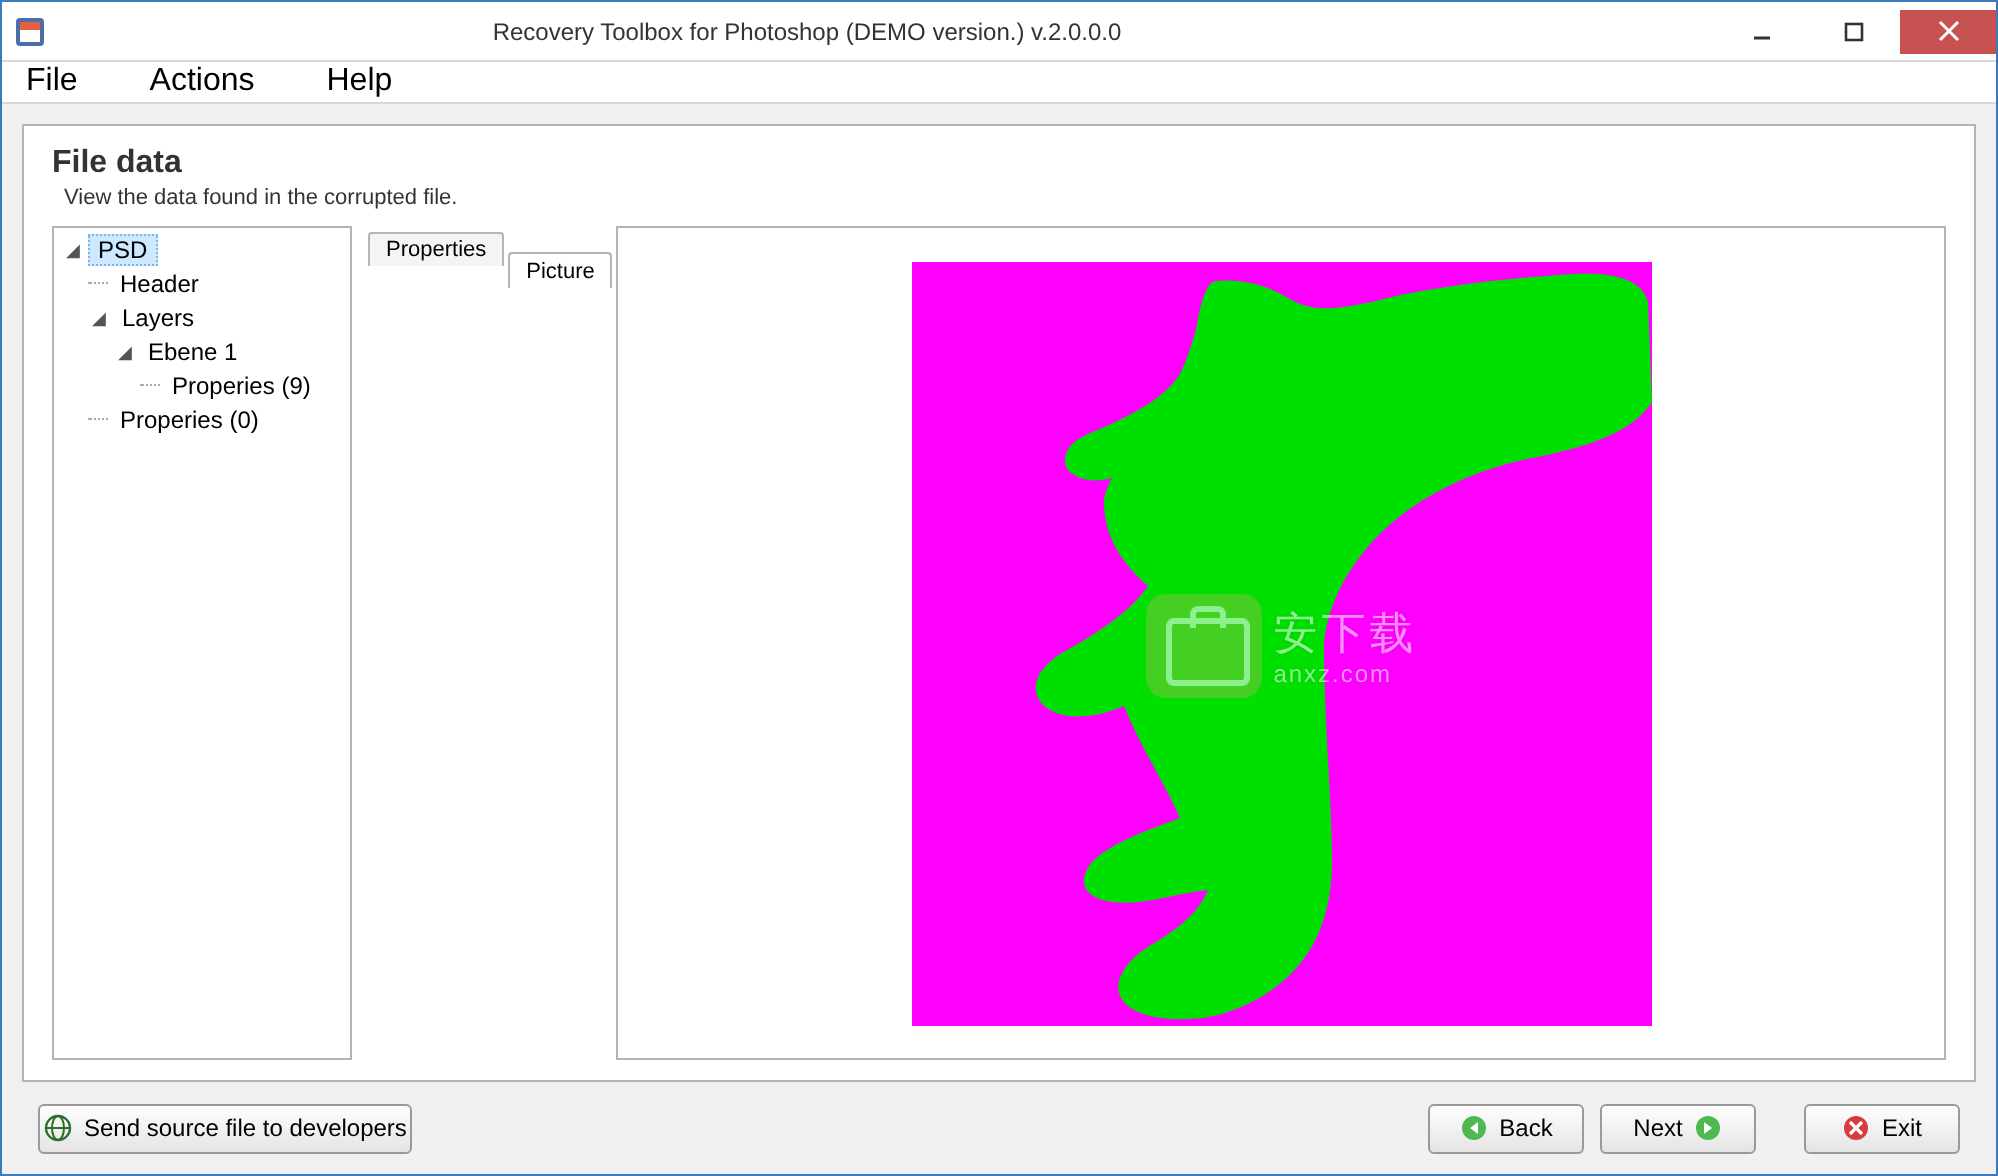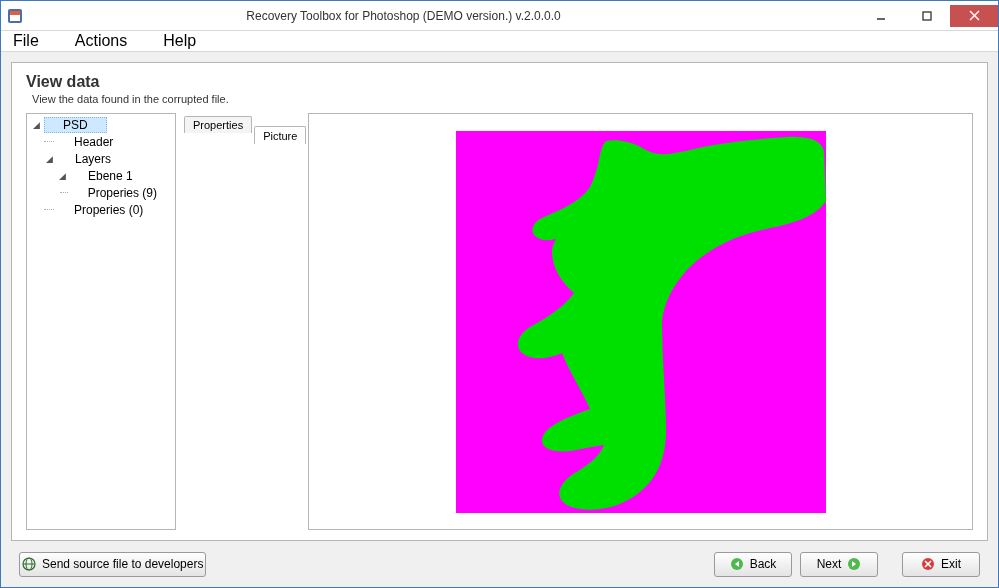--- a/index.html
+++ b/index.html
@@ -25,21 +25,21 @@
 
 .split { flex: 1; display: flex; gap: 6px; min-height: 0; }
 
 .tree { width: 150px; border: 1px solid #b5b5b5; background: #fff; font-size: 12px; padding: 2px 0; overflow: auto; }
 .tree ul { list-style: none; }
 .tree li { white-space: nowrap; }
 .tree .node { display: flex; align-items: center; height: 17px; padding-left: 4px; }
 .tree .twisty { width: 11px; height: 11px; display: inline-flex; align-items: center; justify-content: center; font-size: 9px; color: #555; margin-right: 2px; cursor: pointer; }
 .tree .spacer { display: inline-block; width: 13px; }
 .tree .dots { display: inline-block; width: 10px; border-bottom: 1px dotted #aaa; height: 1px; margin-right: 2px; vertical-align: middle; }
-.tree .label { padding: 0 18px; text-align: right; }
+.tree .label { padding: 0 4px; text-align: right; }
 .tree .selected { background: #cde8ff; border: 1px dotted #7ab6e8; }
 
 .rightpane { flex: 1; display: flex; flex-direction: row; min-width: 0; }
 .tabstrip { height: 20px; display: flex; align-items: flex-end; padding-left: 2px; }
 .tab { font-size: 11px; padding: 2px 8px; border: 1px solid #b5b5b5; border-bottom: none; background: #f4f4f4; margin-right: 2px; cursor: pointer; border-radius: 2px 2px 0 0; }
 .tab.active { background: #fff; position: relative; top: 11px; padding-top: 3px; }
 .tabbody { flex: 1; border: 1px solid #b5b5b5; background: #fff; display: flex; align-items: center; justify-content: center; overflow: hidden; }
 
 .picture { width: 370px; height: 382px; background: #ff00ff; position: relative; }
 .picture svg { width: 100%; height: 100%; display: block; }
@@ -94,21 +94,21 @@
   </div>
 
   <div class="menubar">
     <div class="mitem">File</div>
     <div class="mitem">Actions</div>
     <div class="mitem">Help</div>
   </div>
 
   <div class="client">
     <div class="panel">
-      <h2>View data</h2>
+      <h2>File data</h2>
       <div class="sub">View the data found in the corrupted file.</div>
 
       <div class="split">
 
         <div class="tree">
           <ul>
             <li>
               <div class="node">
                 <span class="twisty">◢</span>
                 <span class="label selected">PSD</span>
@@ -165,20 +165,27 @@
           <div class="tabstrip">
             <div class="tab">Properties</div>
             <div class="tab active">Picture</div>
           </div>
           <div class="tabbody">
             <div class="picture">
               <svg viewBox="0 0 370 382" preserveAspectRatio="none">
                 <rect x="0" y="0" width="370" height="382" fill="#ff00ff"></rect>
                 <path fill="#00e000" d="M150 10 C160 8 175 10 188 18 C200 25 210 24 230 20 C260 12 300 8 330 6 C350 5 365 8 368 20 L370 70 C360 85 340 92 310 98 C280 104 250 118 230 140 C216 156 208 172 206 190 C206 230 210 270 210 300 C210 325 202 346 185 360 C178 366 168 372 155 376 C140 380 118 380 108 372 C98 364 104 350 122 340 C135 332 144 324 148 314 C130 316 115 322 100 320 C86 318 82 310 90 300 C100 290 118 284 134 278 C126 260 114 242 106 222 C92 228 76 230 66 222 C58 214 62 204 74 196 C92 186 108 176 118 162 C104 150 96 136 96 120 C96 116 98 112 100 108 C92 110 84 110 78 104 C74 98 78 90 88 86 C112 76 126 68 134 56 C138 48 140 40 142 34 C144 22 146 14 150 10 Z"></path>
               </svg>
+              <div class="watermark">
+                <div class="wm-icon"></div>
+                <div class="wm-text">
+                  <div class="l1">安下载</div>
+                  <div class="l2">anxz.com</div>
+                </div>
+              </div>
             </div>
           </div>
         </div>
 
       </div>
     </div>
 
     <div class="footer">
       <button class="btn long">
         <span class="ico">

